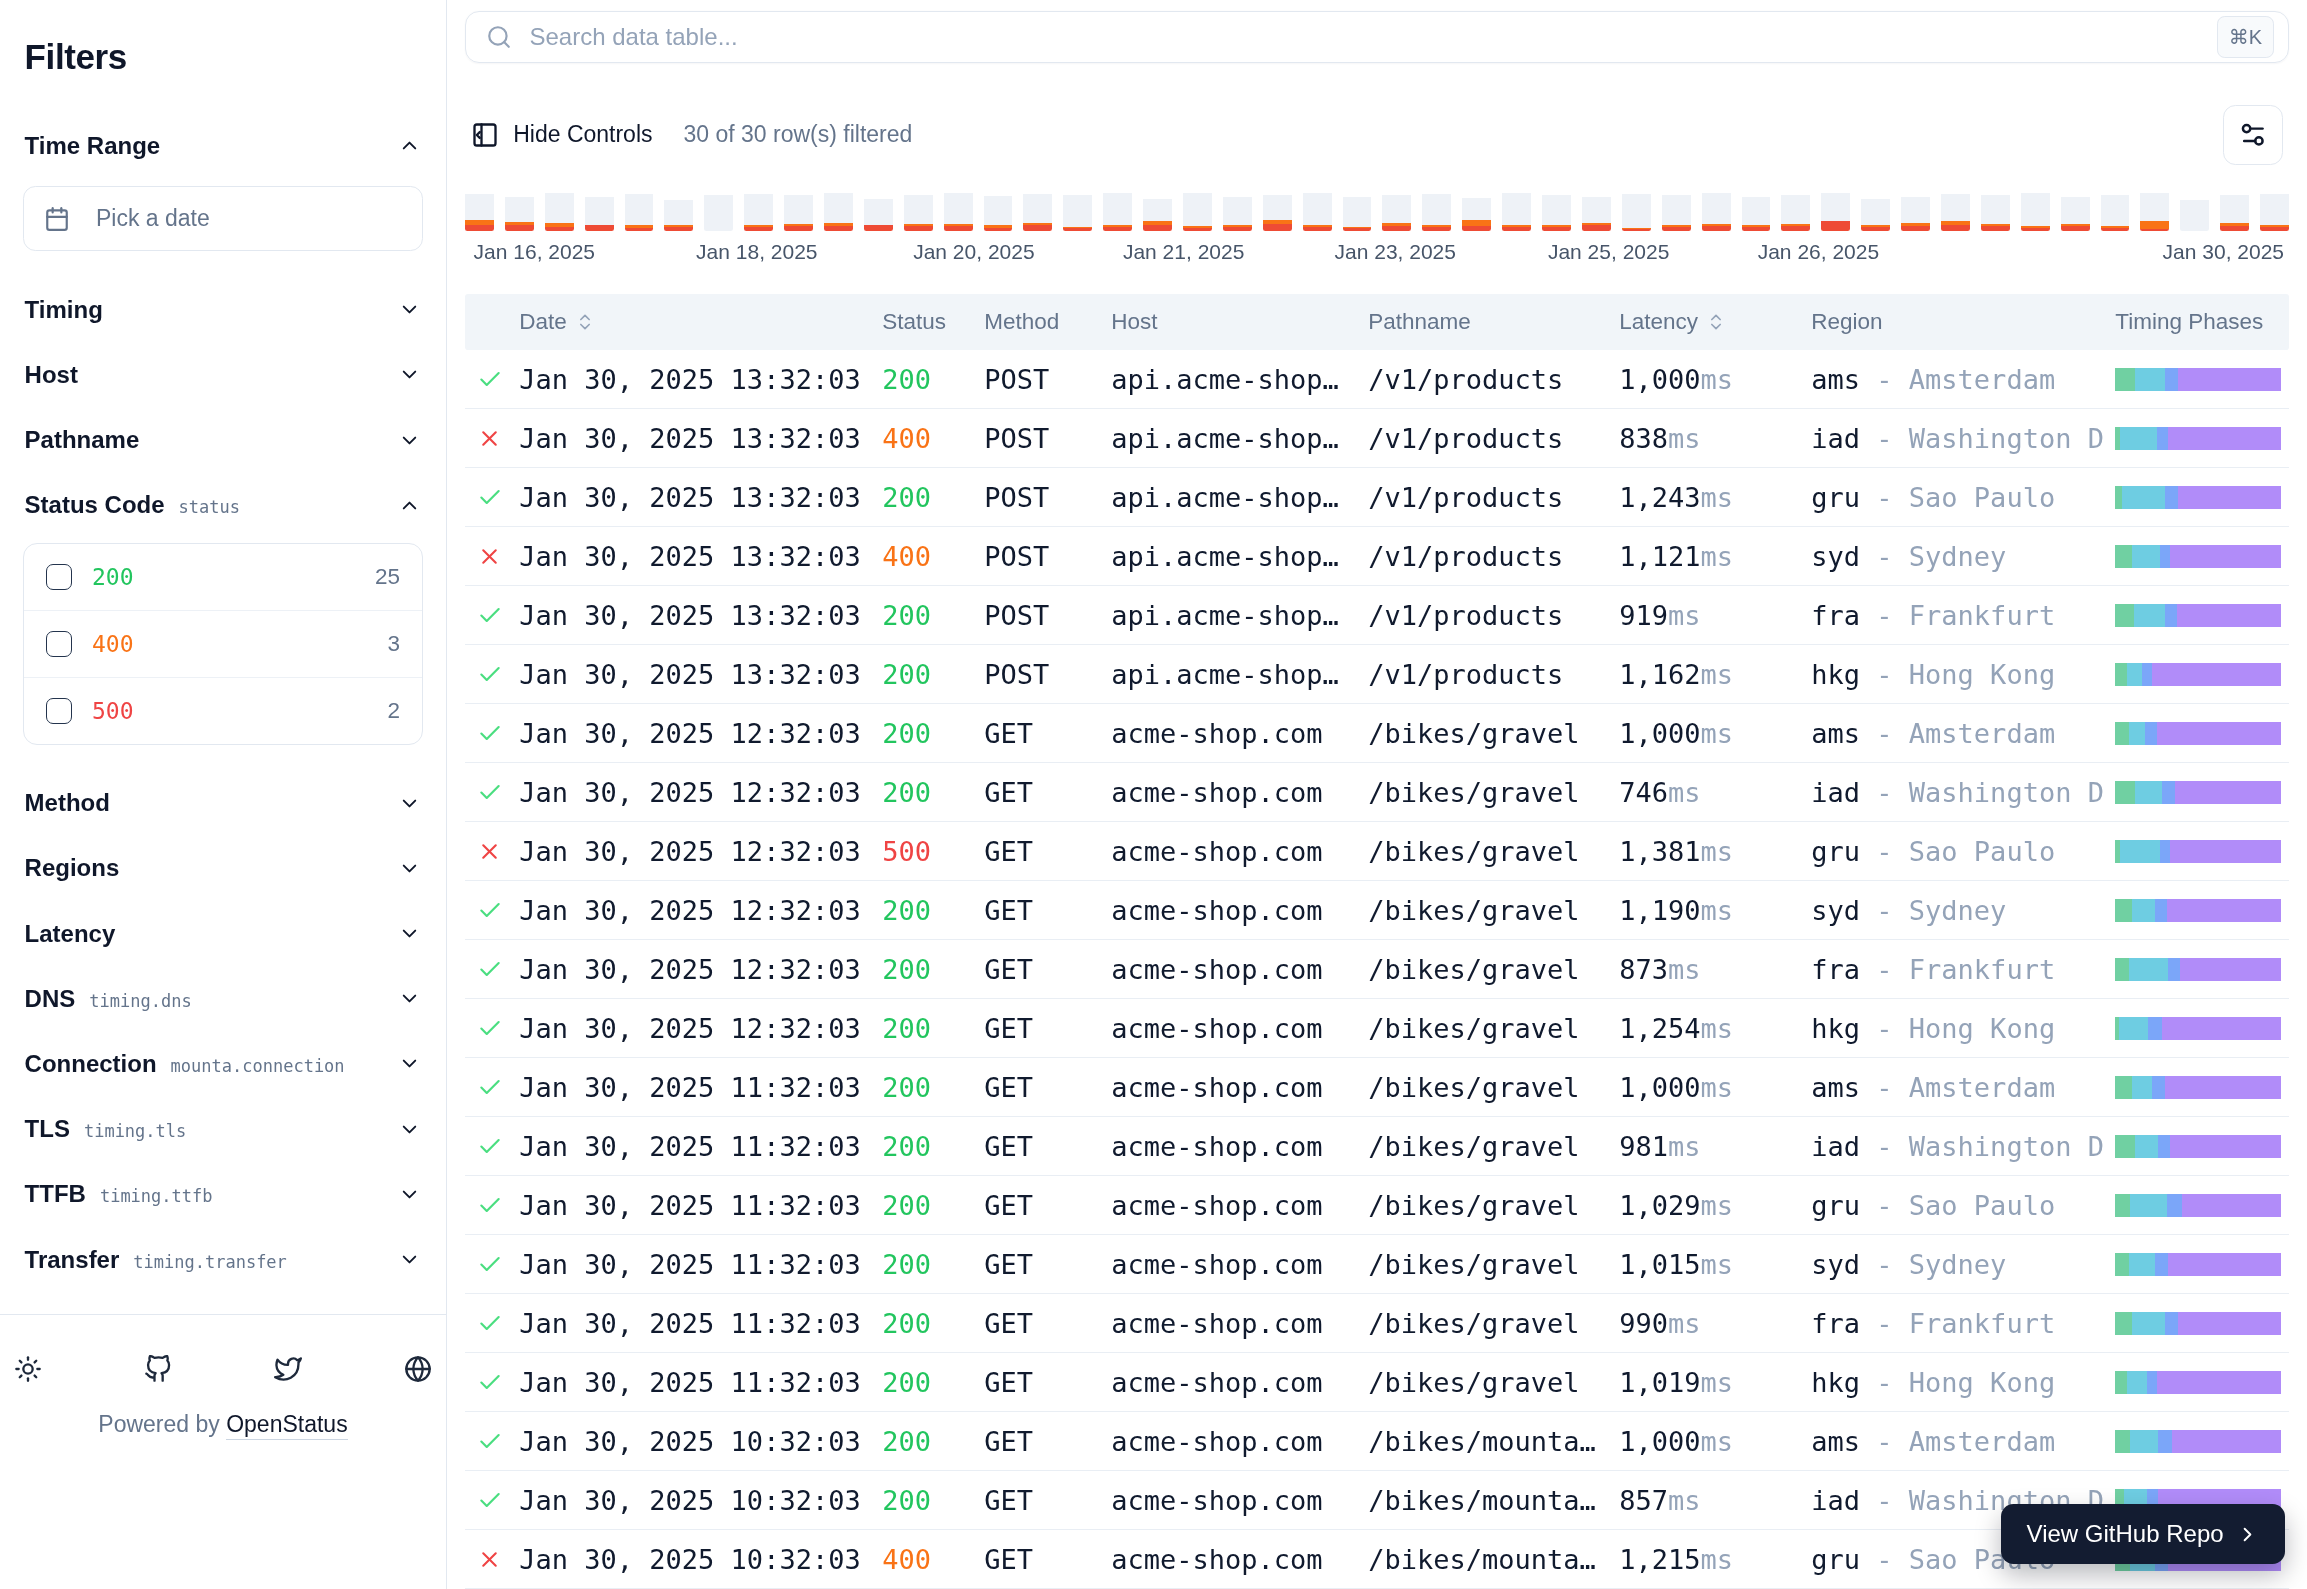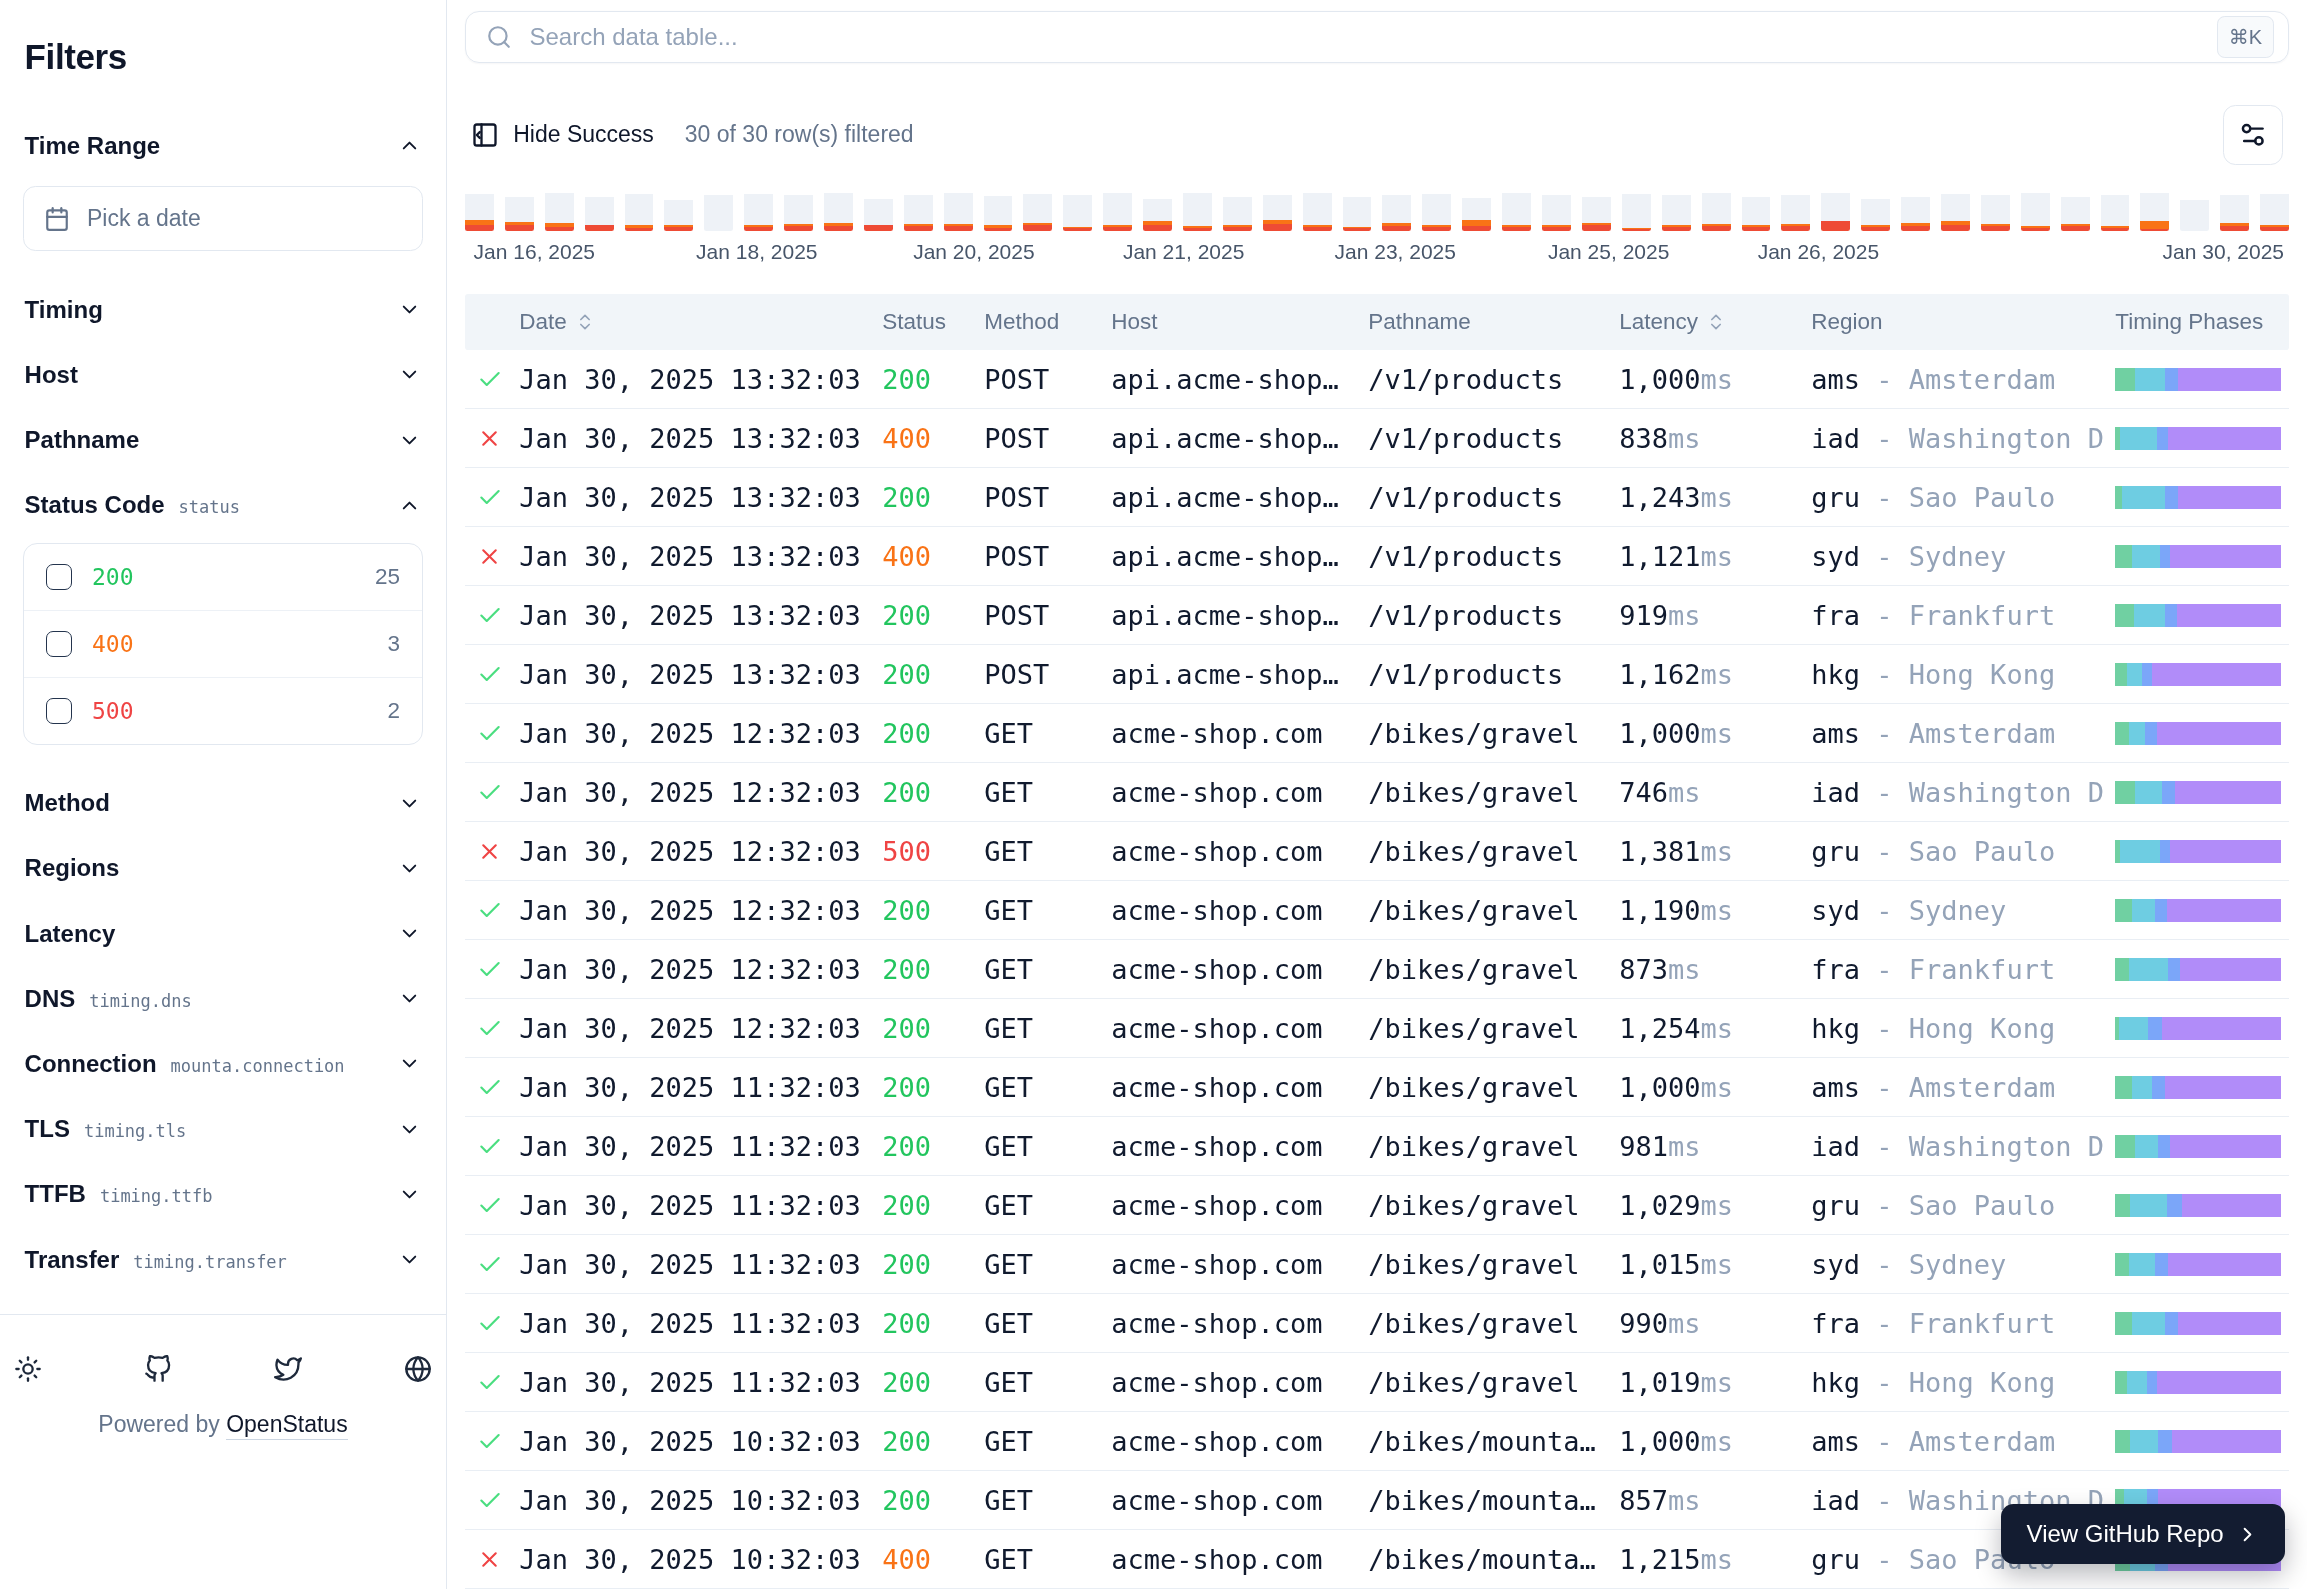--- a/index.html
+++ b/index.html
@@ -23,21 +23,21 @@
   .section {
     display:flex; align-items:center; justify-content:space-between;
     padding:18.6px 1.6px; cursor:pointer; user-select:none;
   }
   .section-label { display:flex; align-items:baseline; gap:14px; font-size:24px; font-weight:600; }
   .section-sub { font-family:"DejaVu Sans Mono", monospace; font-size:17px; color:#64748b; font-weight:400; }
   .chev { color:#0f172a; }
   .date-input {
     margin:7.8px 0 26px 0; height:65px; width:100%;
     border:0.8px solid #e2e8f0; border-radius:12.4px;
-    display:flex; align-items:center; gap:17px; padding:12px 20px;
+    display:flex; align-items:center; gap:26px; padding:12px 20px;
     color:#64748b; font-size:23px; background:#fff;
   }
   .status-card {
     border:0.8px solid #e2e8f0; border-radius:14px; overflow:hidden;
     margin:4.7px 0 26px 0; background:#fff;
   }
   .option-row {
     display:flex; align-items:center; gap:20px;
     padding:20px 22px; cursor:pointer;
   }
@@ -358,21 +358,21 @@
 
   <div class="controls">
     <span class="hide-controls">
       <span>
         <svg width="28" height="28" viewBox="0 0 24 24" fill="none" stroke="#0f172a" stroke-width="2" stroke-linecap="round" stroke-linejoin="round">
             <rect x="3" y="3" width="18" height="18" rx="2"></rect>
             <path d="M9 3v18"></path>
             <path d="m7.5 14.5-2.5-2.5 2.5-2.5"></path>
           </svg>
       </span>
-      <span>Hide Success</span>
+      <span>Hide Controls</span>
     </span>
     <span class="filtered-text">30 of 30 row(s) filtered</span>
     <span class="settings-btn">
       <span>
         <svg width="29.5" height="29.5" viewBox="0 0 24 24" fill="none" stroke="#0f172a" stroke-width="2" stroke-linecap="round" stroke-linejoin="round">
             <path d="M20 7h-9"></path>
             <path d="M14 17H5"></path>
             <circle cx="17" cy="17" r="3"></circle>
             <circle cx="7" cy="7" r="3"></circle>
           </svg>

